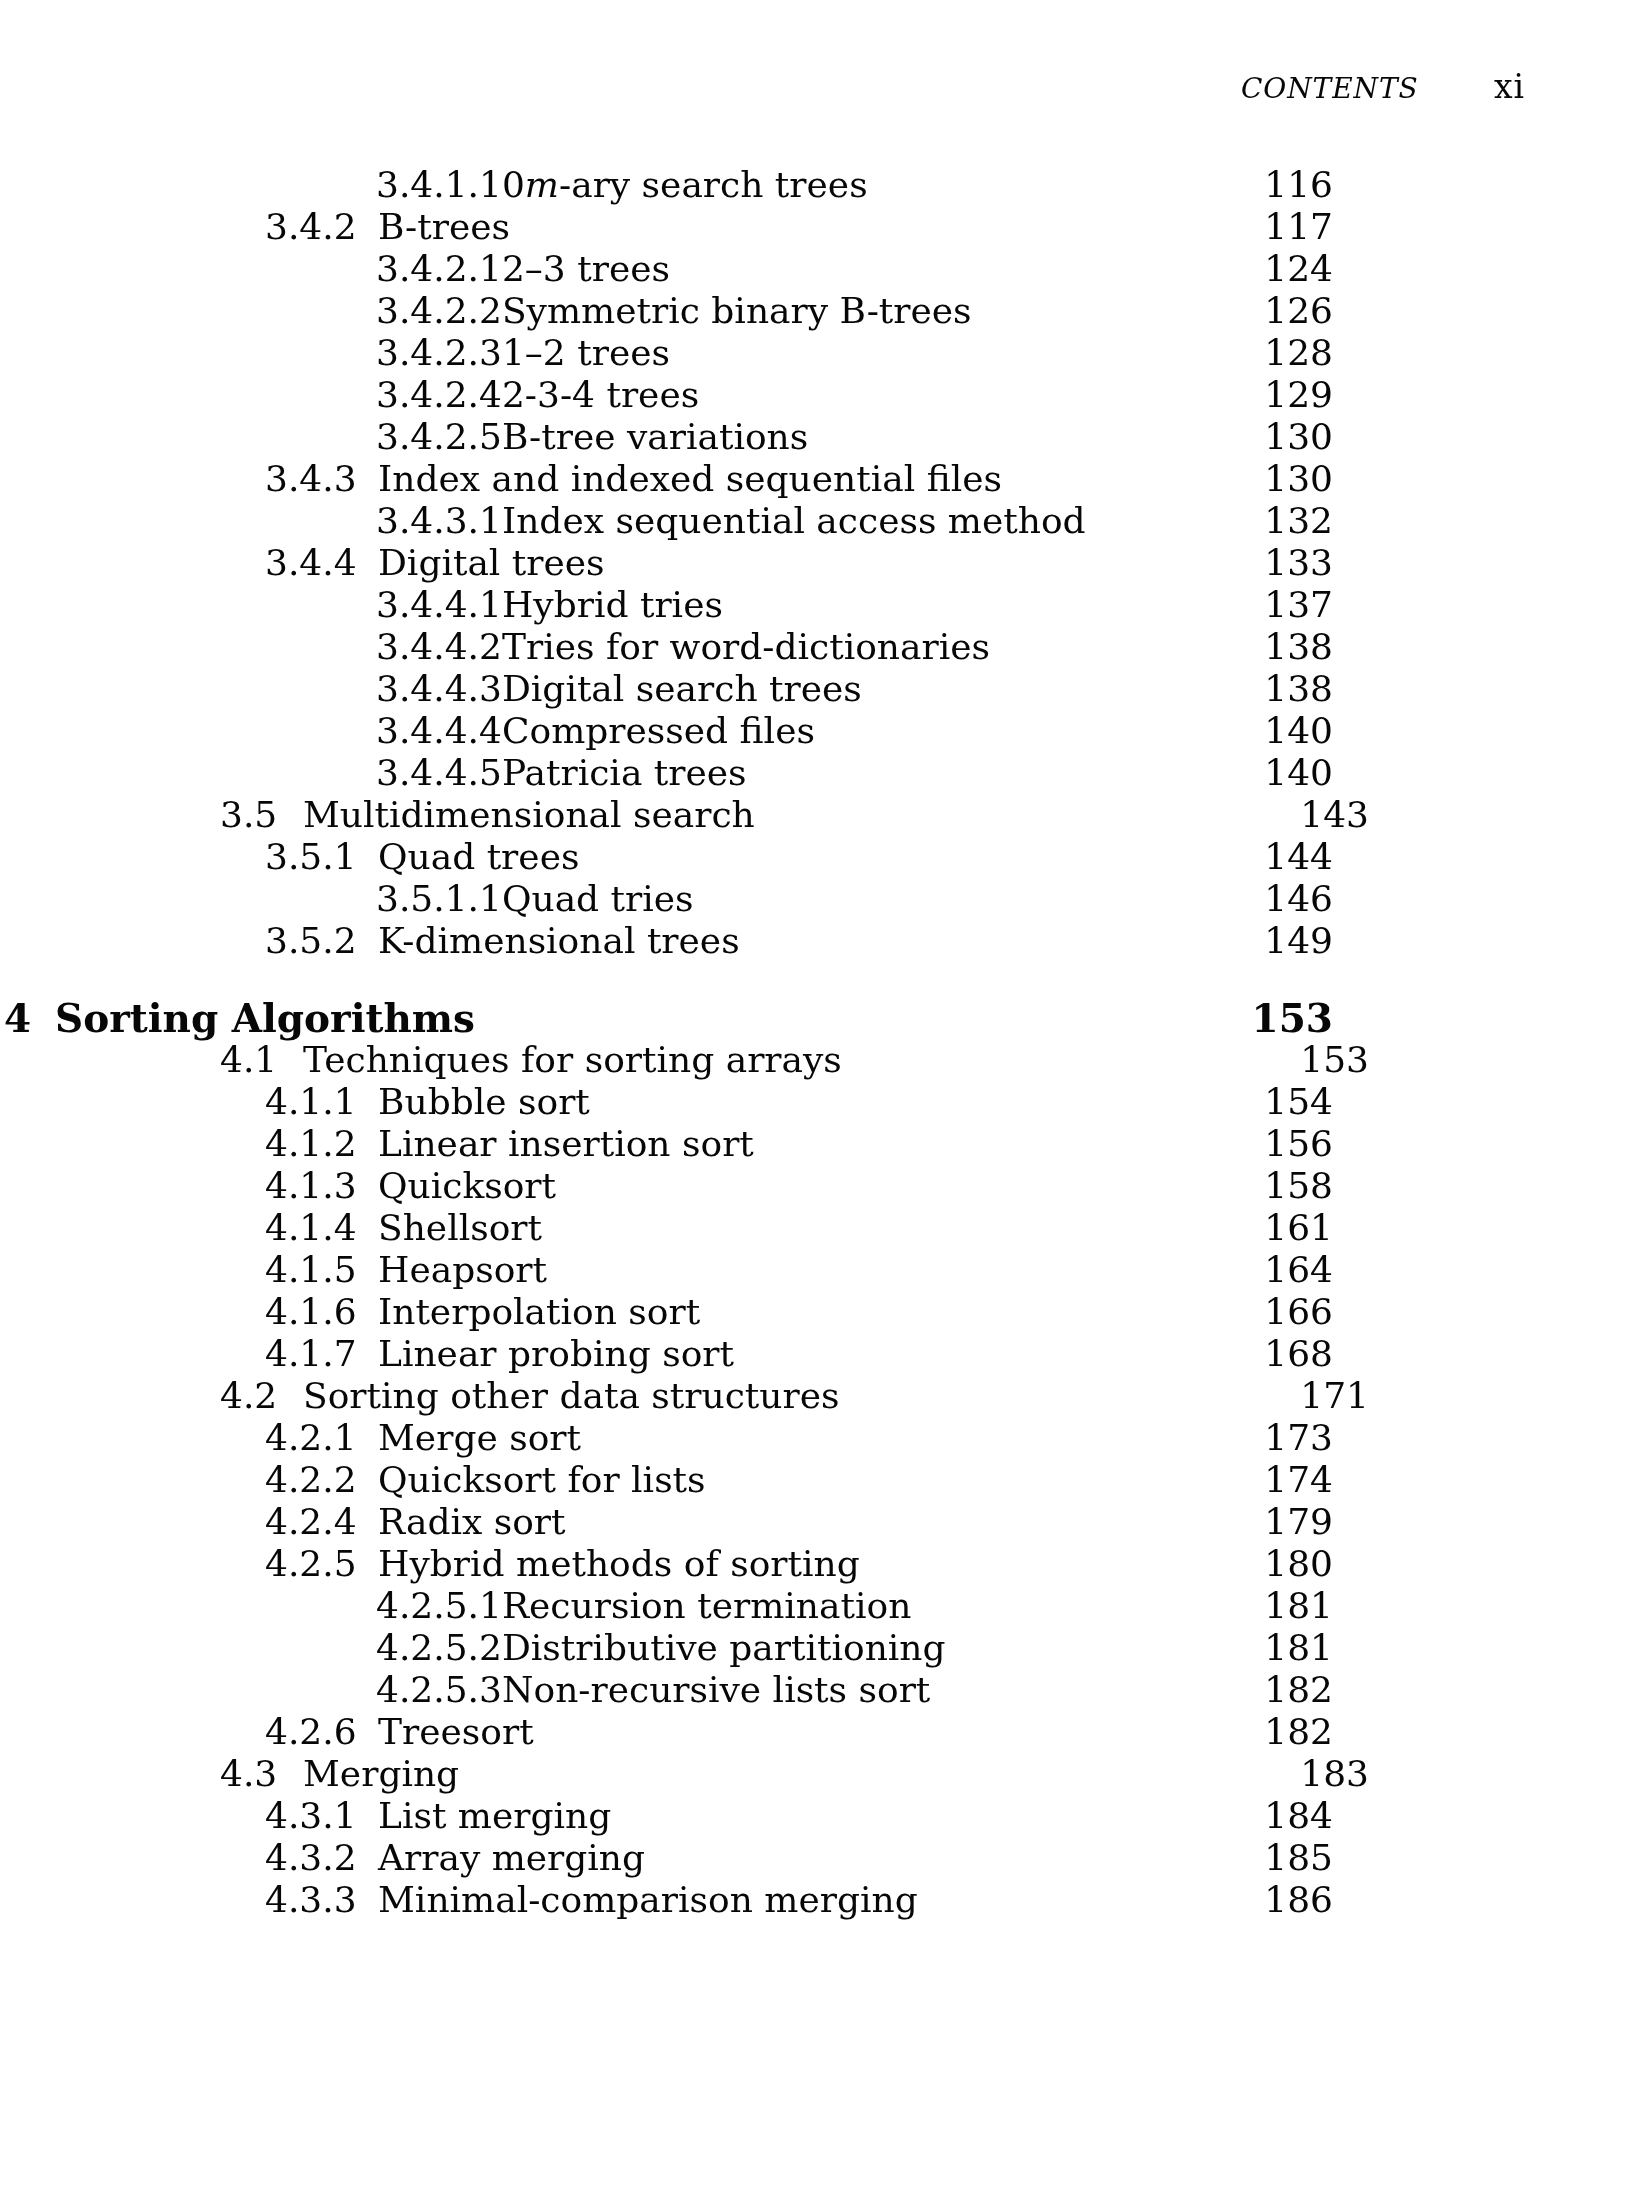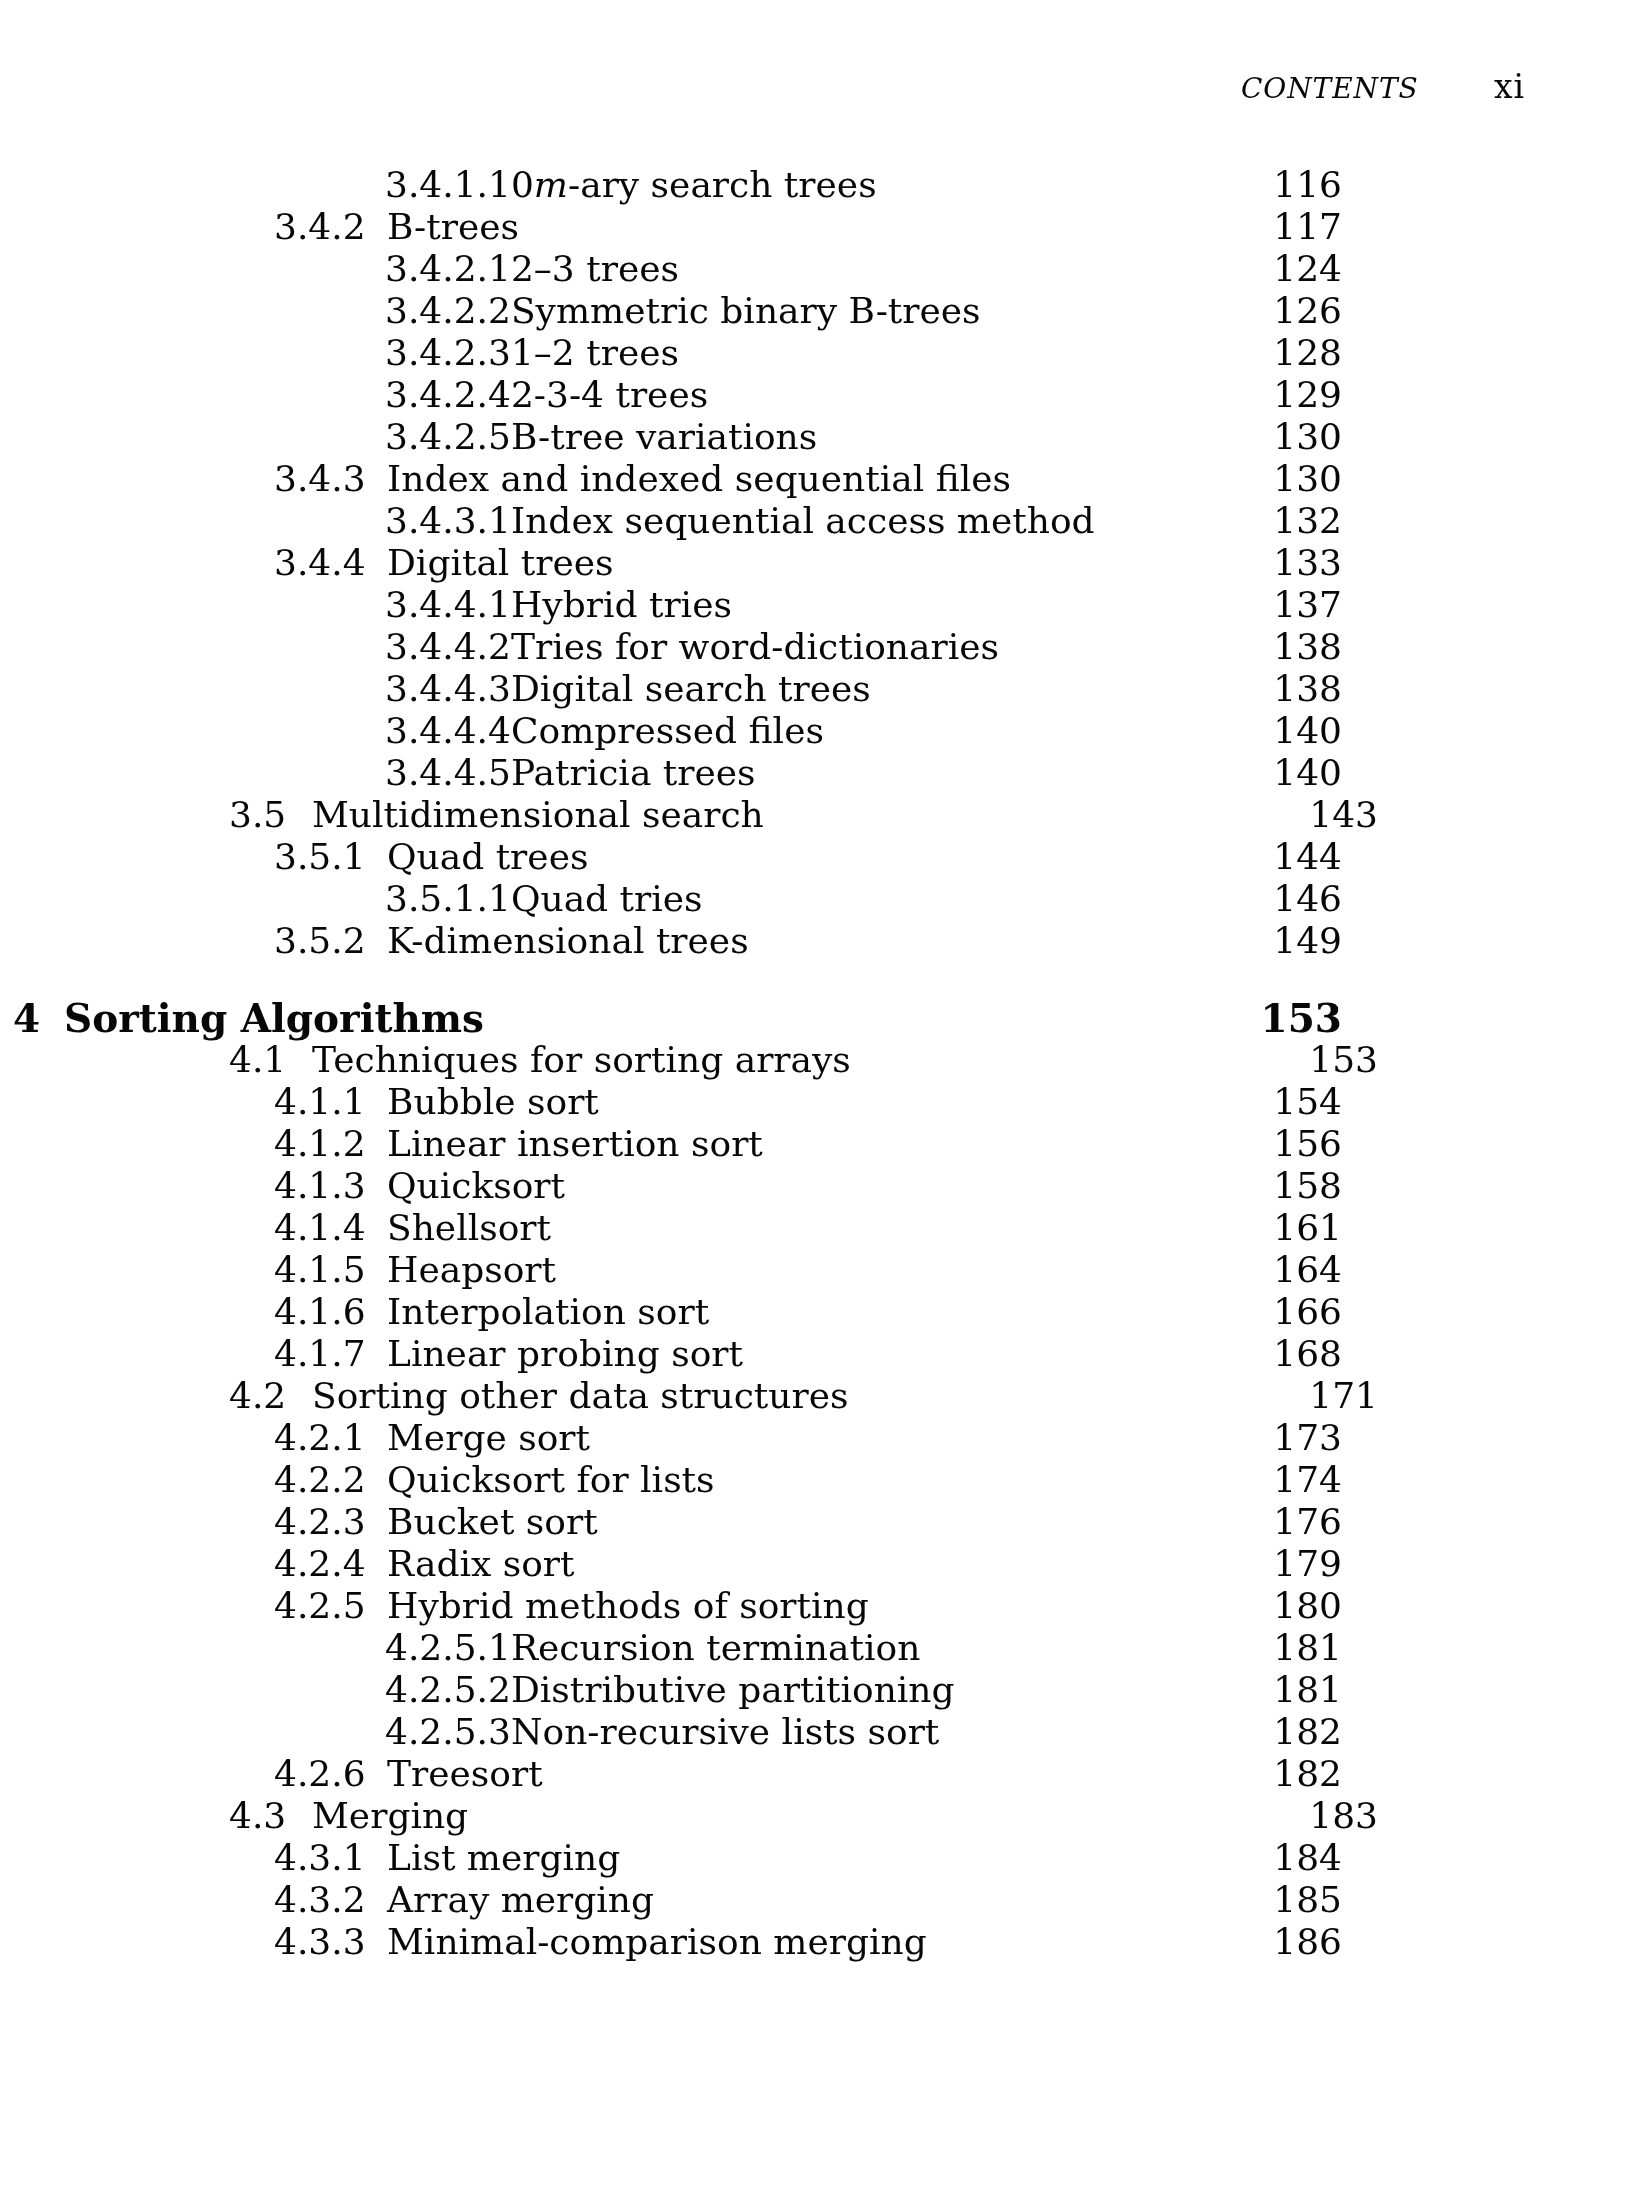--- a/index.html
+++ b/index.html
@@ -35,21 +35,21 @@
   .running-head .folio {
     font-weight: normal;
     font-size: 33px;
     letter-spacing: 0.9px;
   }
 
   
   .toc {
     position: absolute;
     top: 164px;
-    left: 13px;
+    left: 4px;
     width: 1564px;
   }
   .toc-row {
     position: relative;
     height: 42px;
     line-height: 42px;
     font-size: 36px;
     white-space: nowrap;
   }
   .toc-row .num {
@@ -114,21 +114,20 @@
     <div class="toc-row lvl3"><span class="num">4.1.1</span><span class="title">Bubble sort</span><span class="page">154</span></div>
     <div class="toc-row lvl3"><span class="num">4.1.2</span><span class="title">Linear insertion sort</span><span class="page">156</span></div>
     <div class="toc-row lvl3"><span class="num">4.1.3</span><span class="title">Quicksort</span><span class="page">158</span></div>
     <div class="toc-row lvl3"><span class="num">4.1.4</span><span class="title">Shellsort</span><span class="page">161</span></div>
     <div class="toc-row lvl3"><span class="num">4.1.5</span><span class="title">Heapsort</span><span class="page">164</span></div>
     <div class="toc-row lvl3"><span class="num">4.1.6</span><span class="title">Interpolation sort</span><span class="page">166</span></div>
     <div class="toc-row lvl3"><span class="num">4.1.7</span><span class="title">Linear probing sort</span><span class="page">168</span></div>
     <div class="toc-row lvl2"><span class="num">4.2</span><span class="title">Sorting other data structures</span><span class="page">171</span></div>
     <div class="toc-row lvl3"><span class="num">4.2.1</span><span class="title">Merge sort</span><span class="page">173</span></div>
     <div class="toc-row lvl3"><span class="num">4.2.2</span><span class="title">Quicksort for lists</span><span class="page">174</span></div>
-    <div class="toc-row lvl3"><span class="num">4.2.3</span><span class="title">Bucket sort</span><span class="page">176</span></div>
     <div class="toc-row lvl3"><span class="num">4.2.4</span><span class="title">Radix sort</span><span class="page">179</span></div>
     <div class="toc-row lvl3"><span class="num">4.2.5</span><span class="title">Hybrid methods of sorting</span><span class="page">180</span></div>
     <div class="toc-row lvl4"><span class="num">4.2.5.1</span><span class="title">Recursion termination</span><span class="page">181</span></div>
     <div class="toc-row lvl4"><span class="num">4.2.5.2</span><span class="title">Distributive partitioning</span><span class="page">181</span></div>
     <div class="toc-row lvl4"><span class="num">4.2.5.3</span><span class="title">Non-recursive lists sort</span><span class="page">182</span></div>
     <div class="toc-row lvl3"><span class="num">4.2.6</span><span class="title">Treesort</span><span class="page">182</span></div>
     <div class="toc-row lvl2"><span class="num">4.3</span><span class="title">Merging</span><span class="page">183</span></div>
     <div class="toc-row lvl3"><span class="num">4.3.1</span><span class="title">List merging</span><span class="page">184</span></div>
     <div class="toc-row lvl3"><span class="num">4.3.2</span><span class="title">Array merging</span><span class="page">185</span></div>
     <div class="toc-row lvl3"><span class="num">4.3.3</span><span class="title">Minimal-comparison merging</span><span class="page">186</span></div>

